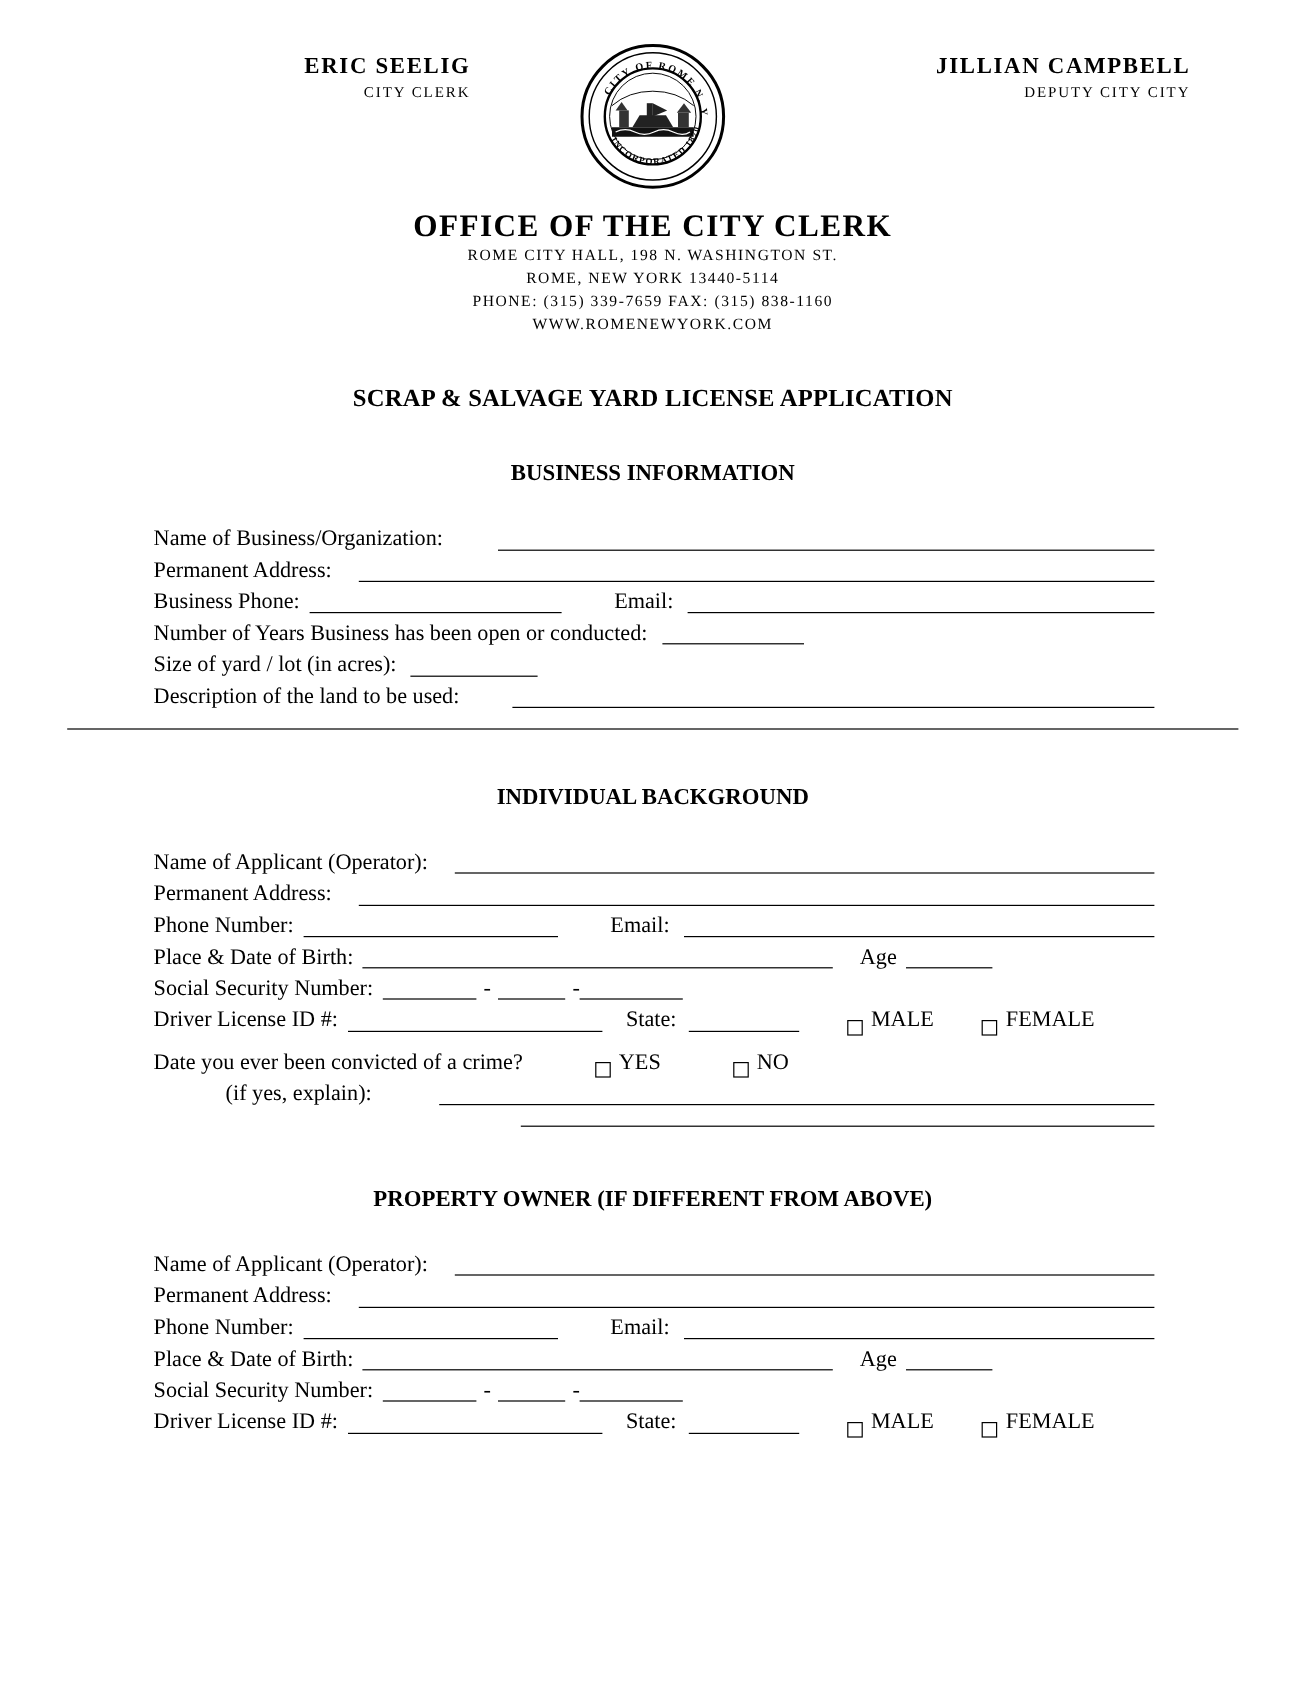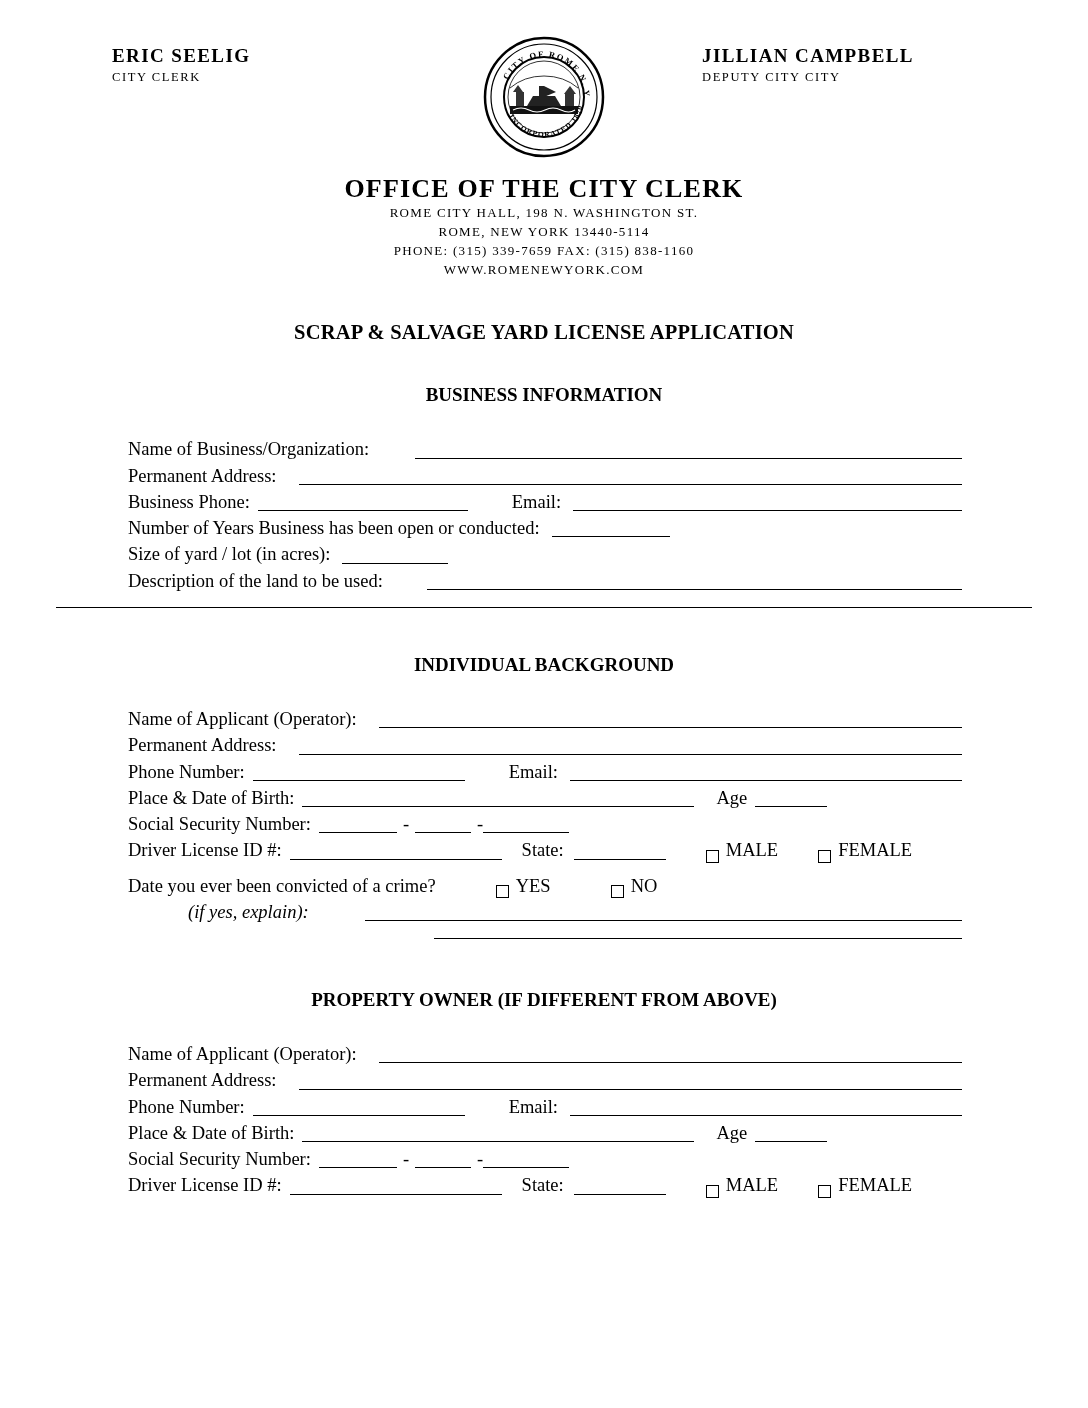--- a/index.html
+++ b/index.html
@@ -24,21 +24,21 @@
   }
 
   
   .letterhead {
     position: relative;
     height: 130px;
   }
   .officer {
     position: absolute;
     top: 8px;
-    text-align: left;
+    text-align: right;
     line-height: 1.25;
   }
   .officer.left { left: 56px; width: 280px; }
   .officer.right { right: 40px; width: 290px; }
   .officer .name {
     font-weight: bold;
     font-size: 19px;
     letter-spacing: 1.4px;
   }
   .officer .role {
@@ -116,21 +116,21 @@
   }
   .cb {
     display: inline-block;
     width: 11px;
     height: 11px;
     border: 1px solid #000;
     margin-right: 7px;
     position: relative;
     top: -1px;
   }
-  .indent { padding-left: 60px; font-style: italic; }
+  .indent { padding-left: 60px; }
   .spacer-sm { height: 9px; }
 </style>
 </head>
 <body>
 
 <div class="page">
 
   <div class="letterhead">
 
     <div class="officer left">

